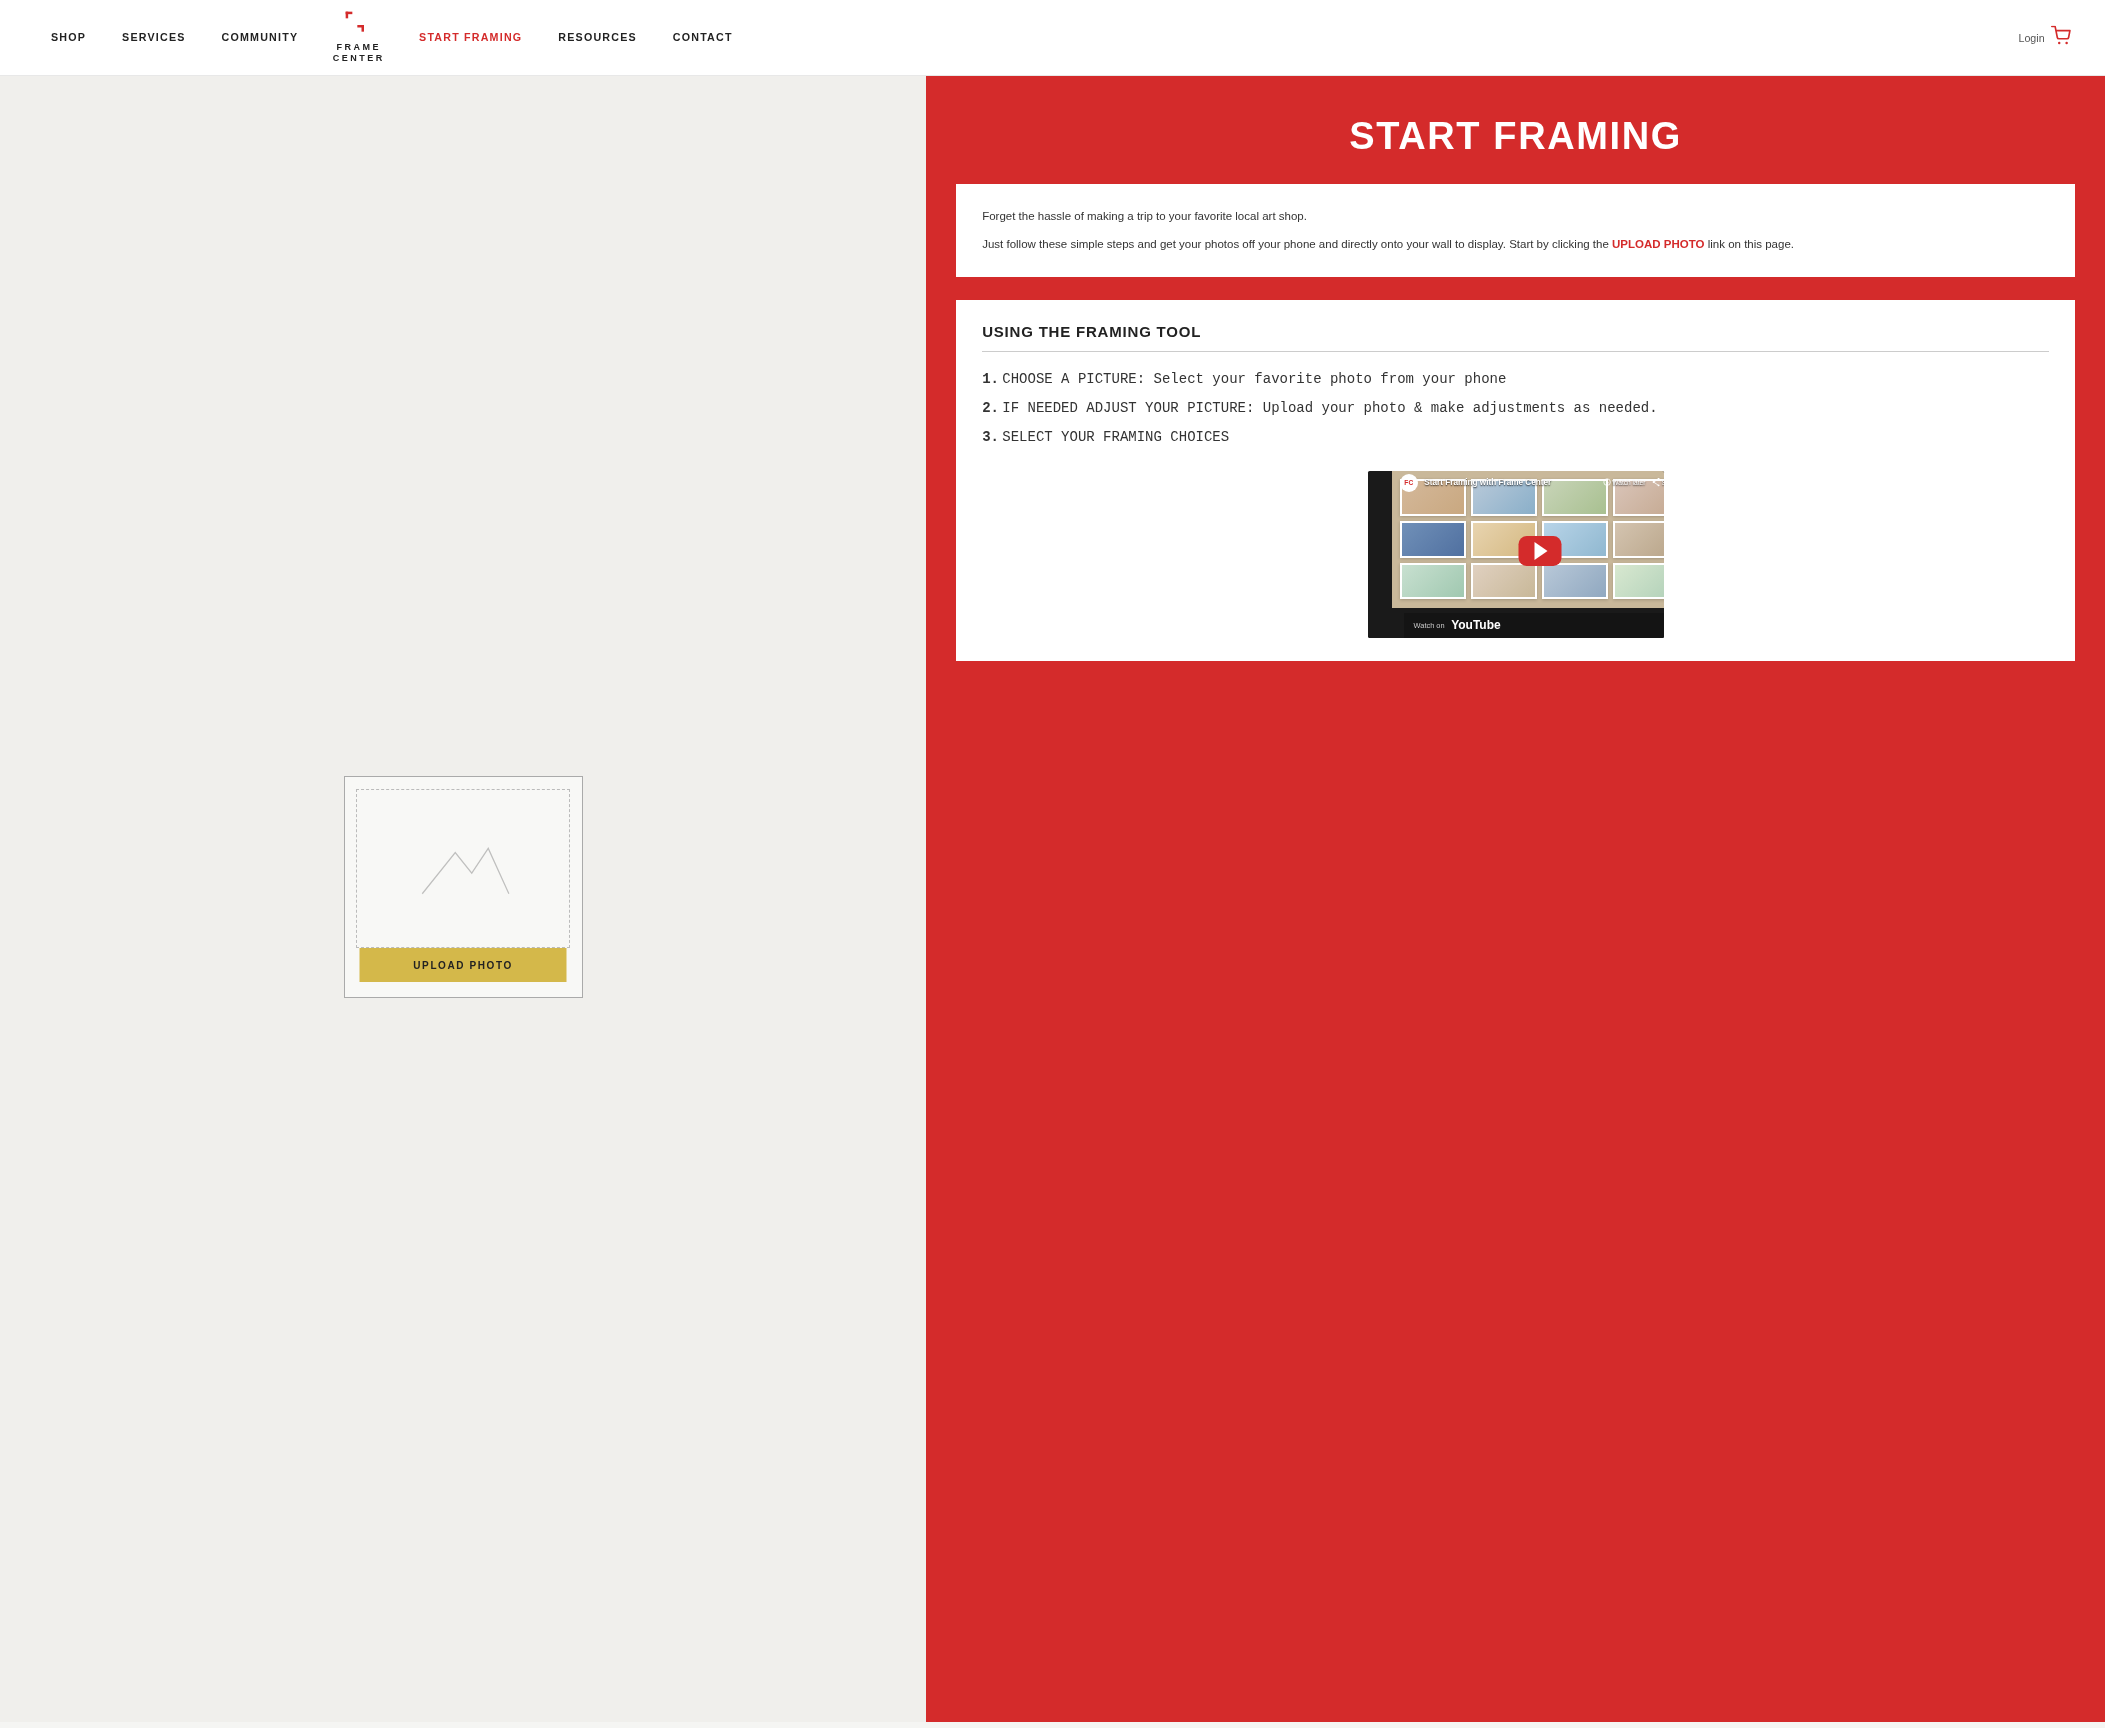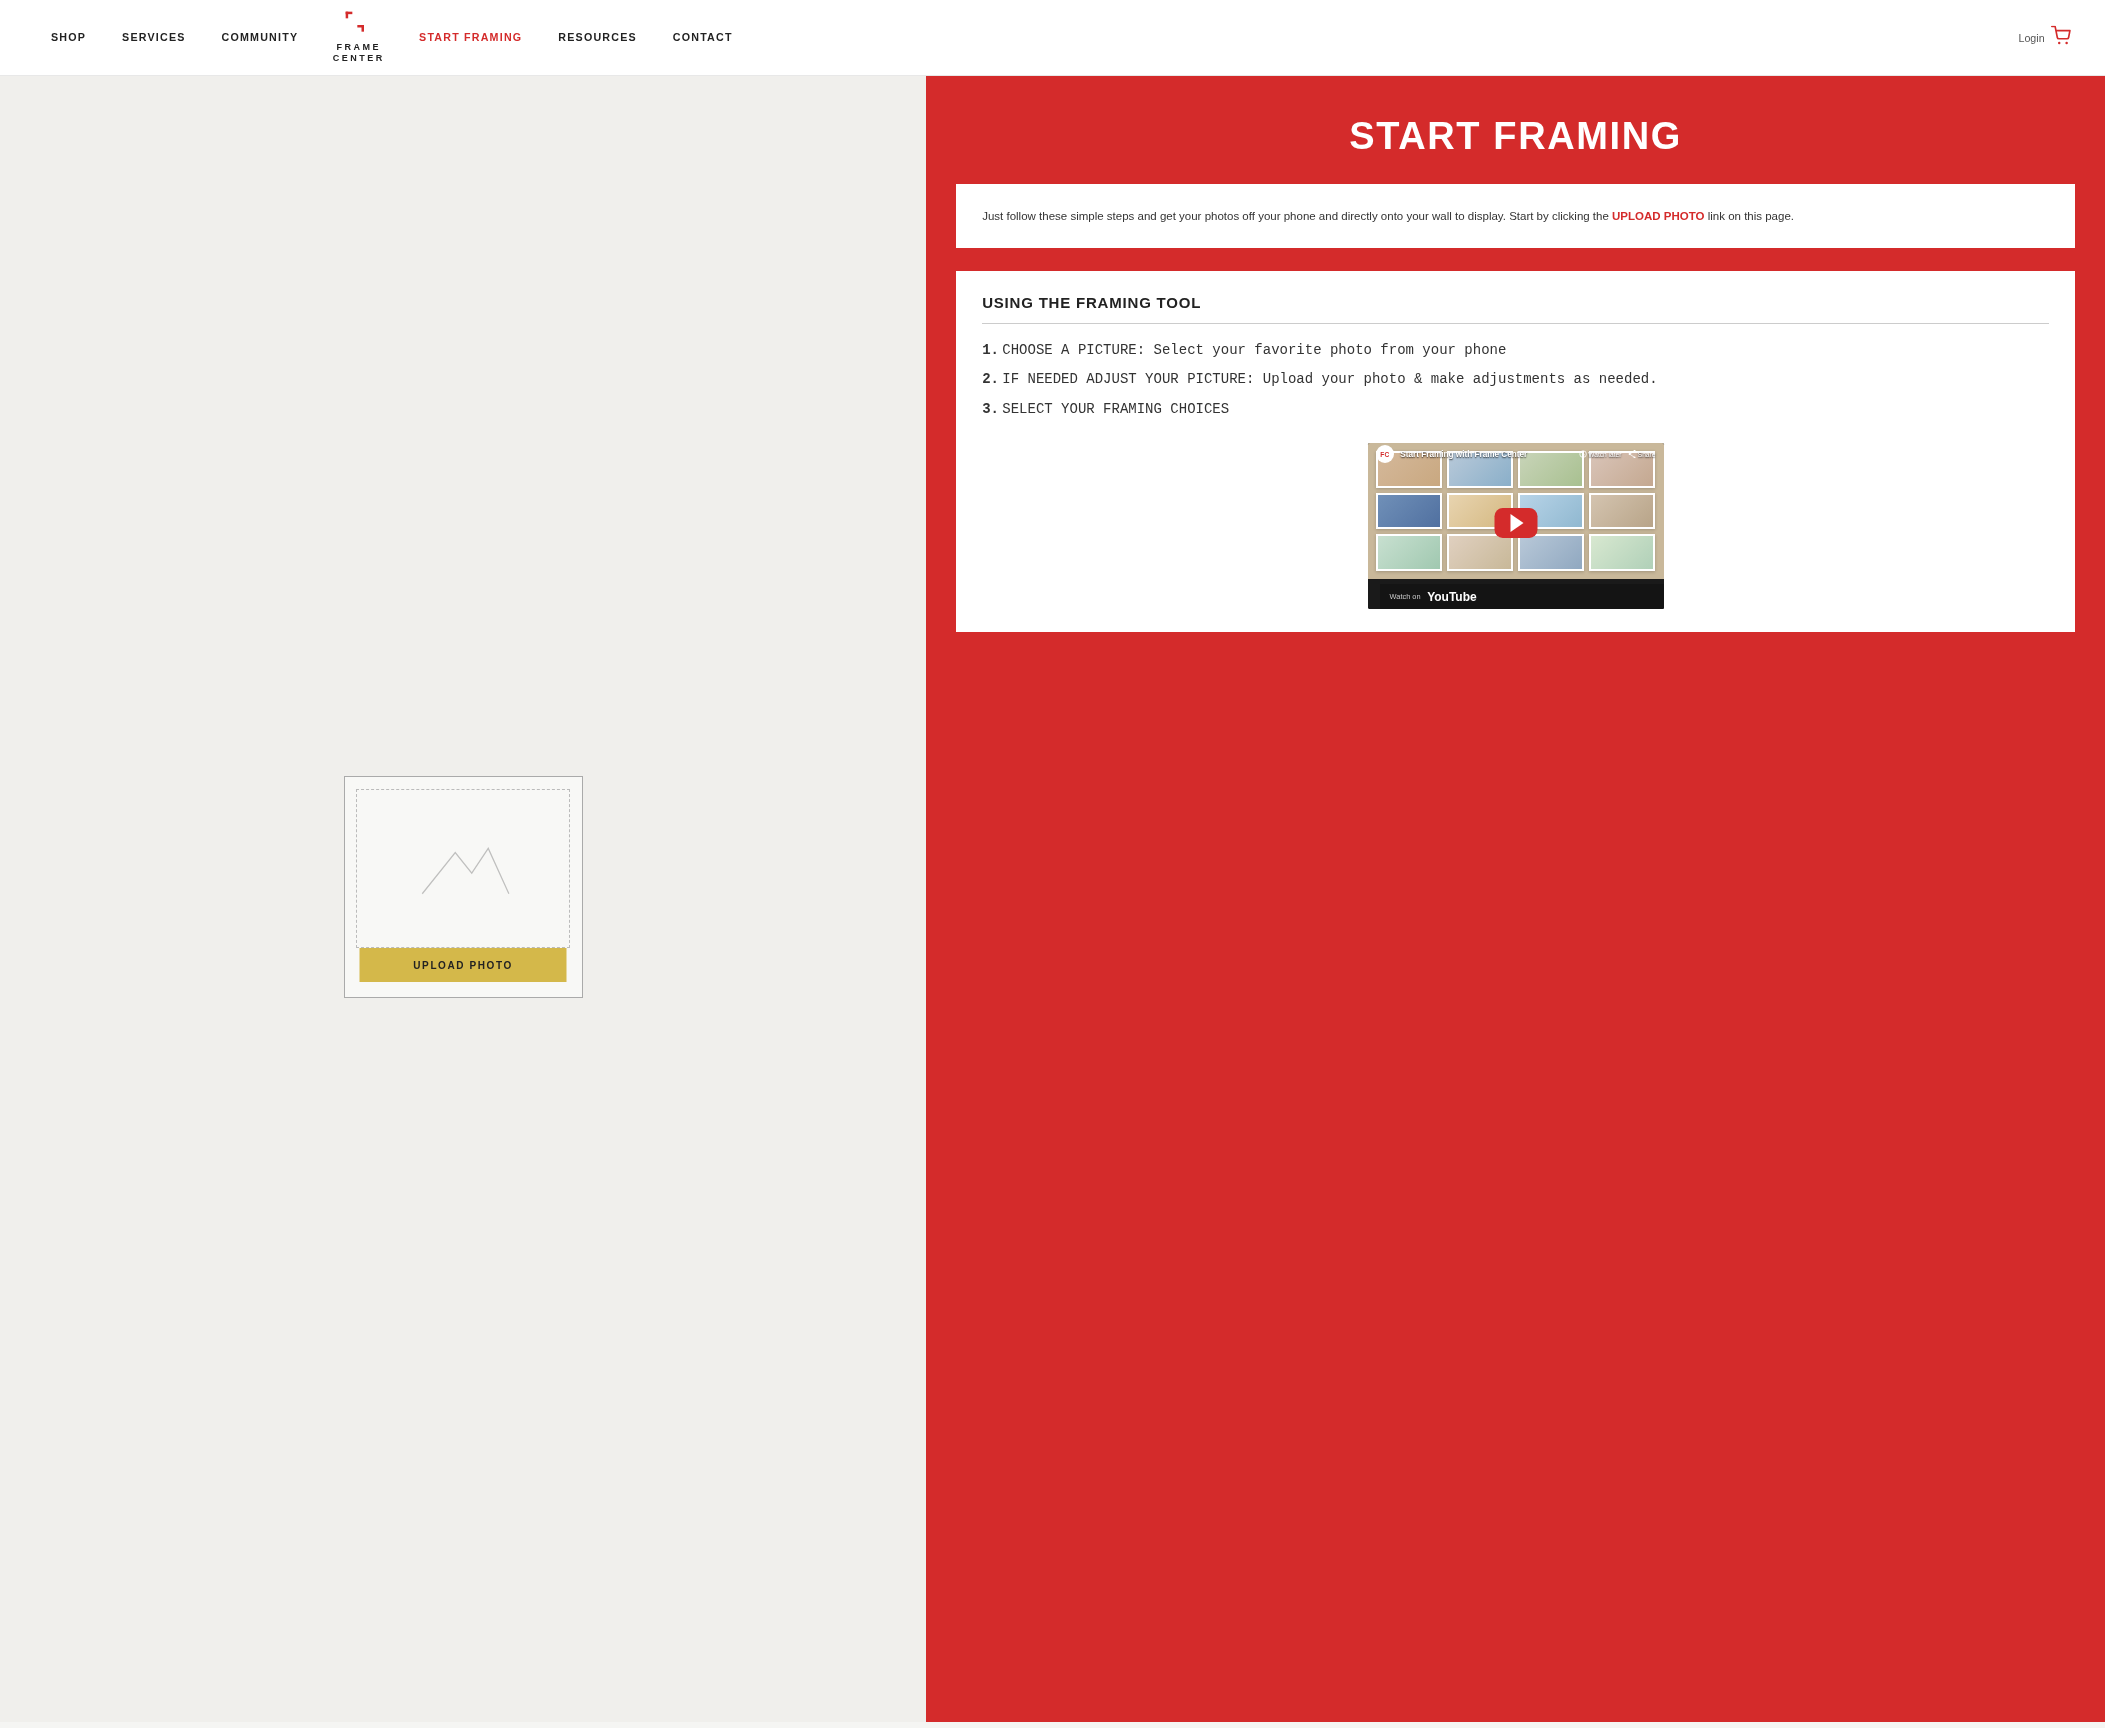--- a/index.html
+++ b/index.html
@@ -210,20 +210,21 @@
       border-radius: 1.6px;
       overflow: hidden;
       position: relative;
       background: #1a1a1a;
       aspect-ratio: 16/9;
     }
     .video-inner {
       position: relative;
       width: 100%;
       height: 100%;
+      margin-left: 24px;
     }
     
     .gallery-sim {
       position: absolute;
       top: 0; left: 0; right: 0; bottom: 30px;
       display: grid;
       grid-template-columns: repeat(4, 1fr);
       grid-template-rows: repeat(3, 1fr);
       gap: 5px;
       padding: 8.2px;
@@ -373,20 +374,21 @@
         </svg>
       </div>
       <button class="upload-btn">UPLOAD PHOTO</button>
     </div>
   </div>
 
   <div class="right-panel">
     <h1 class="start-framing-title">START FRAMING</h1>
 
     <div class="intro-card">
+      <p>Forget the hassle of making a trip to your favorite local art shop.</p>
       <p>
         <span>Just follow these simple steps and get your photos off your phone and directly onto your wall to display. Start by clicking the </span><span class="upload-link">UPLOAD PHOTO</span><span> link on this page.</span>
       </p>
     </div>
 
     <div class="framing-card">
       <div class="framing-card-title">USING THE FRAMING TOOL</div>
       <hr class="framing-divider">
       <ol class="steps-list">
         <li><span class="step-num">1.</span><span>CHOOSE A PICTURE: Select your favorite photo from your phone</span></li>

